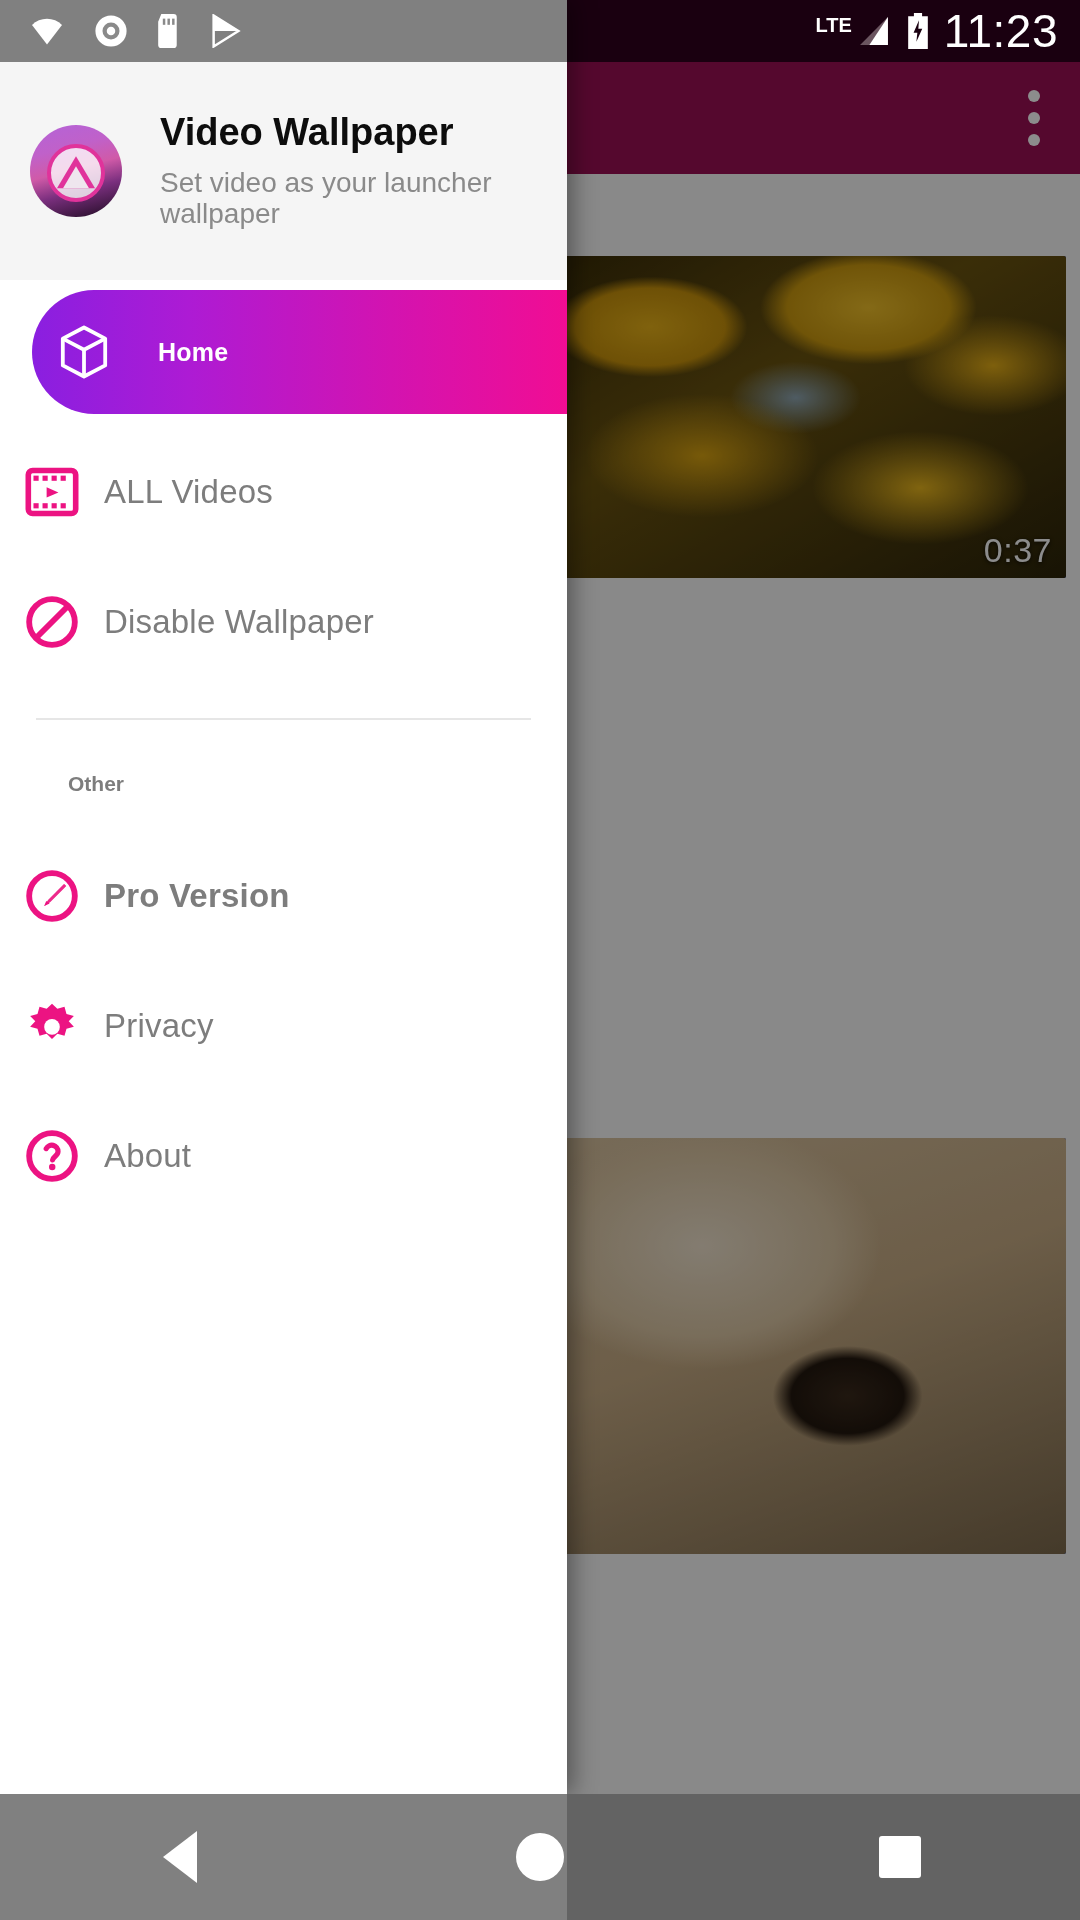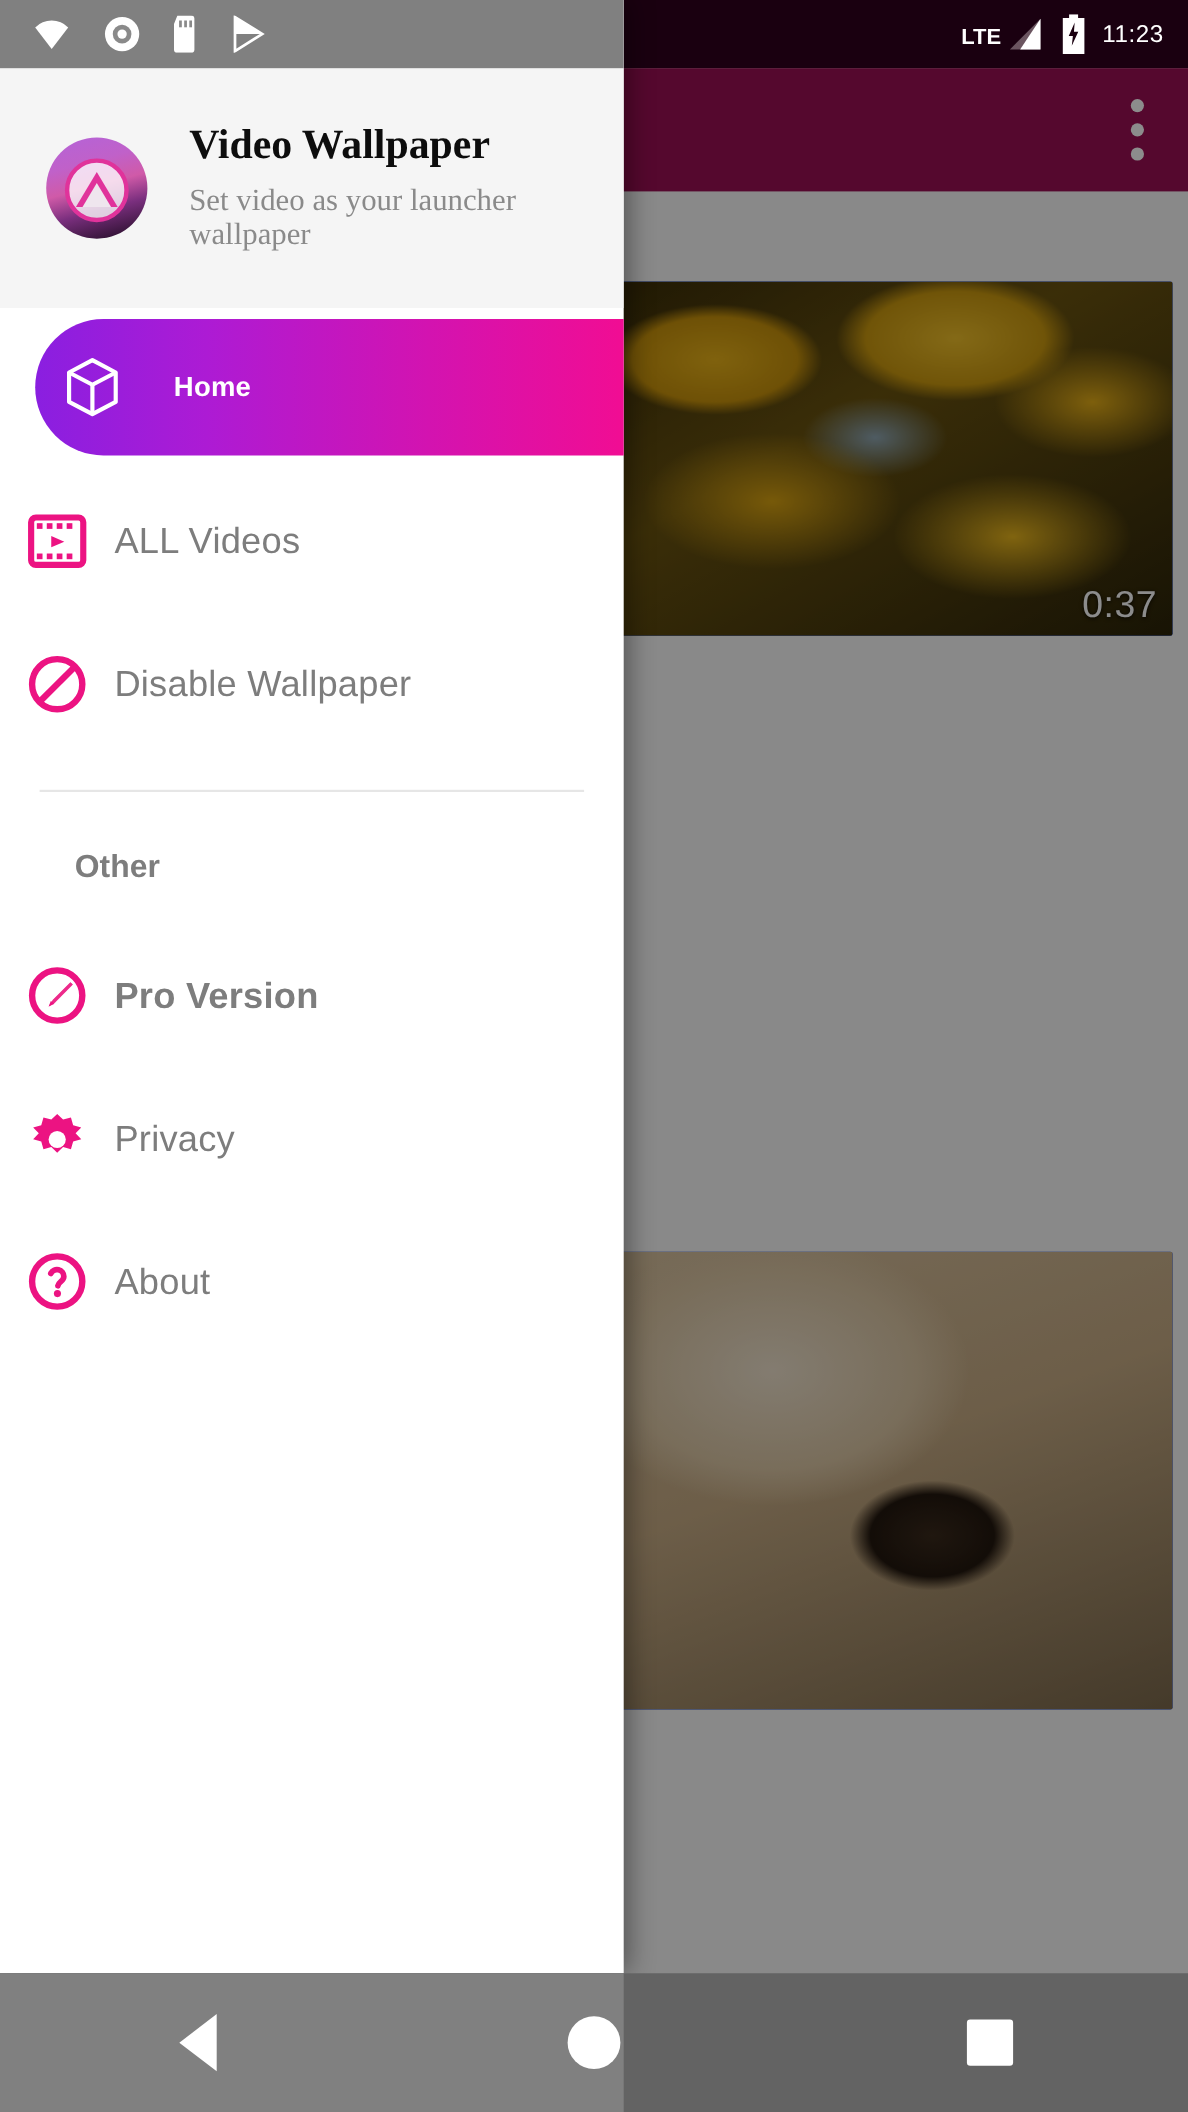--- a/index.html
+++ b/index.html
@@ -6,21 +6,21 @@
   body{width:1080px;height:1920px;overflow:hidden;background:#000;
        font-family:"Liberation Sans","DejaVu Sans",sans-serif;-webkit-font-smoothing:antialiased;}
   .screen{position:relative;width:1080px;height:1920px;overflow:hidden;background:#fff;}
 
   
   .app-layer{position:absolute;inset:0;background:#fafafa;}
   .statusbar{position:absolute;top:0;left:0;width:1080px;height:62px;background:#1a0010;
              display:flex;align-items:center;z-index:5;}
   .sb-left{display:flex;align-items:center;gap:28px;padding-left:28px;flex:1;}
   .sb-right{display:flex;align-items:center;gap:14px;padding-right:22px;}
-  .sb-time{color:#fff;font-size:22px;font-weight:400;letter-spacing:.5px;}
+  .sb-time{color:#fff;font-size:46px;font-weight:400;letter-spacing:.5px;}
 
   .appbar{position:absolute;top:62px;left:0;width:1080px;height:112px;background:#9c0f54;z-index:3;}
   .overflow{position:absolute;right:40px;top:50%;transform:translateY(-50%);
             width:12px;display:flex;flex-direction:column;gap:10px;align-items:center;}
   .overflow i{display:block;width:12px;height:12px;border-radius:50%;background:#fff;}
 
   .grid{position:absolute;top:174px;left:0;width:1080px;bottom:126px;overflow:hidden;
         display:flex;flex-wrap:wrap;align-content:flex-start;padding:76px 8px 0 8px;box-sizing:border-box;}
   .cell{width:50%;box-sizing:border-box;padding:6px;}
   .thumb{position:relative;width:100%;height:auto;border-radius:2px;overflow:hidden;background:#1d4ed8;}
@@ -68,21 +68,21 @@
 
   
   .scrim{position:absolute;top:62px;left:0;width:1080px;bottom:126px;background:rgba(0,0,0,.45);z-index:8;}
 
   
   .drawer{position:absolute;top:0;left:0;width:567px;height:1794px;background:#fff;z-index:20;
           box-shadow:6px 0 22px rgba(0,0,0,.38);overflow:hidden;}
   .drawer-statusscrim{position:absolute;top:0;left:0;width:567px;height:62px;background:#808080;z-index:30;
           display:flex;align-items:center;}
   .drawer-header{position:absolute;top:62px;left:0;width:567px;height:218px;background:#f5f5f5;
-          display:flex;align-items:center;padding-left:42px;box-sizing:border-box;font-family:Liberation Serif, serif;}
+          display:flex;align-items:center;padding-left:30px;box-sizing:border-box;}
   .logo{width:92px;height:92px;border-radius:50%;position:relative;overflow:hidden;flex:0 0 auto;
         background:linear-gradient(165deg,#b463d8 0%,#c061c9 28%,#d05aa8 48%,#7a2f7e 68%,#1c0a1f 100%);}
   .logo .sun{position:absolute;left:50%;top:52%;transform:translate(-50%,-50%);
         width:58px;height:58px;border-radius:50%;background:rgba(255,255,255,.78);
         border:4px solid #e0339b;box-sizing:border-box;}
   .logo .tri{position:absolute;left:50%;top:50%;transform:translate(-50%,-46%);
         width:0;height:0;border-left:19px solid transparent;border-right:19px solid transparent;
         border-bottom:32px solid transparent;}
   .logo .tri::after{content:"";position:absolute;left:-19px;top:0;width:0;height:0;
         border-left:19px solid transparent;border-right:19px solid transparent;border-bottom:32px solid #e0339b;}
@@ -100,21 +100,21 @@
   .item.selected{height:124px;margin-top:10px;}
   .item.selected .pill{position:absolute;left:32px;top:0;width:560px;height:124px;
         border-radius:62px 0 0 62px;
         background:linear-gradient(90deg,#8a1fe0 0%,#ad1bd4 28%,#d313b0 64%,#f50c8f 100%);}
   .item.selected .ic,.item.selected .lbl{position:relative;z-index:2;}
   .item.selected .ic{width:104px;min-width:104px;margin-left:32px;}
   .item.selected .lbl{color:#fff;font-weight:bold;font-size:25px;margin-left:22px;}
 
   .spacer{height:44px;}
   .divider{height:2px;background:#e6e6e6;margin:0 36px;}
-  .section{font-size:29px;font-weight:bold;color:#7d7d7d;padding:52px 0 26px 68px;}
+  .section{font-size:21px;font-weight:bold;color:#7d7d7d;padding:52px 0 26px 68px;}
 
   
   .navbar{position:absolute;left:0;bottom:0;width:1080px;height:126px;background:#3c3c3c;z-index:40;
           display:flex;align-items:center;}
   .navbar .nb{position:absolute;inset:0;background:#808080;}
   .navbar .nb-dark{position:absolute;left:567px;top:0;right:0;bottom:0;background:#636363;}
   .nav-btn{position:relative;z-index:2;flex:1;display:flex;align-items:center;justify-content:center;}
   .tri-back{width:0;height:0;border-top:26px solid transparent;border-bottom:26px solid transparent;
             border-right:34px solid #fff;}
   .circ-home{width:48px;height:48px;border-radius:50%;background:#fff;}

